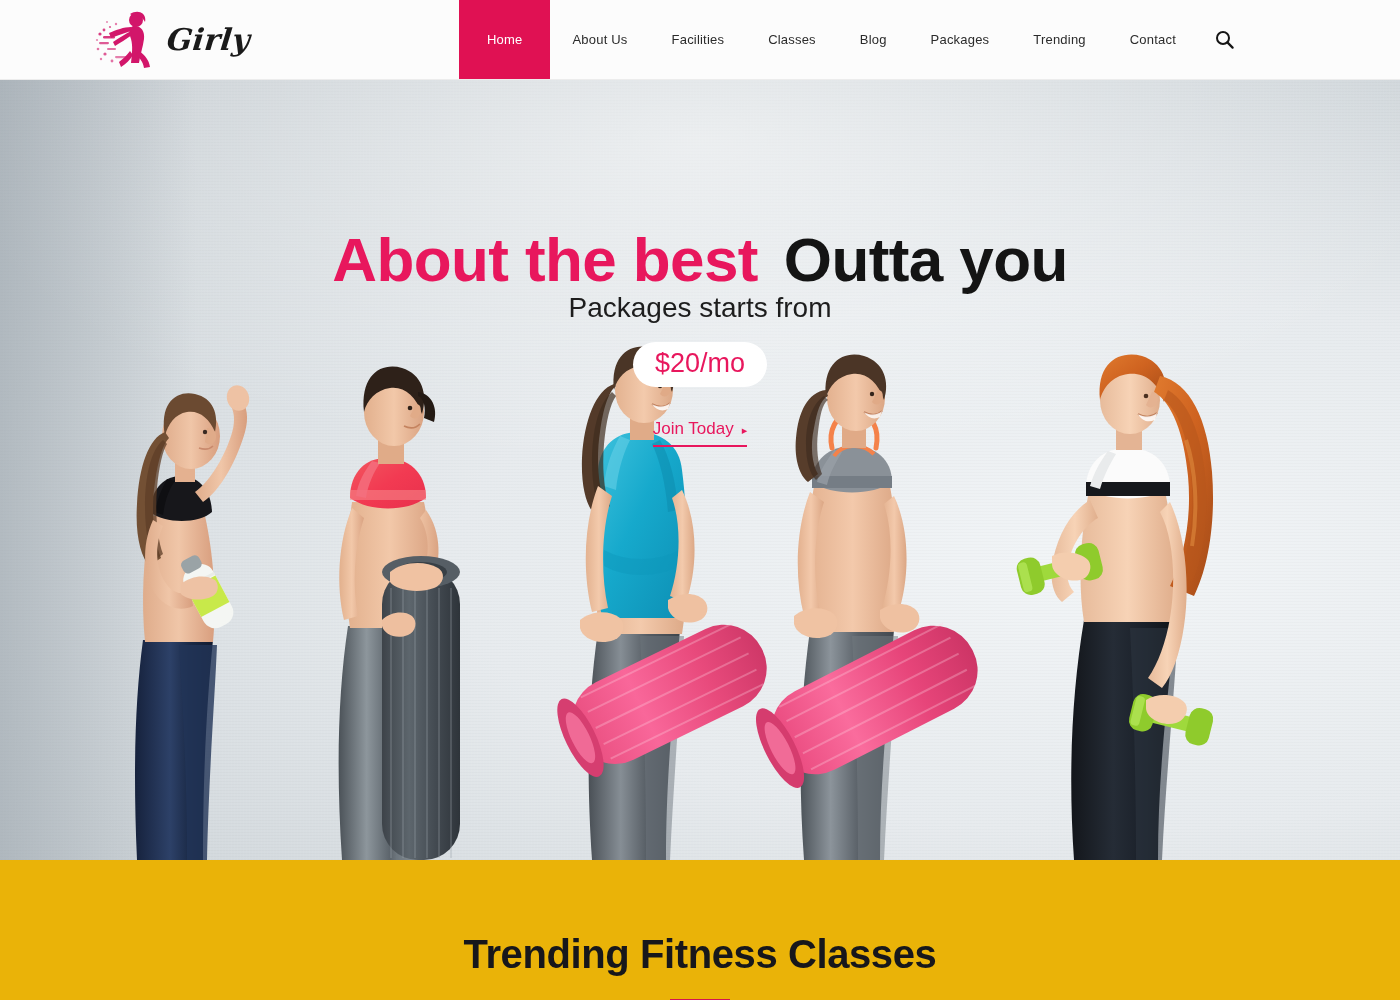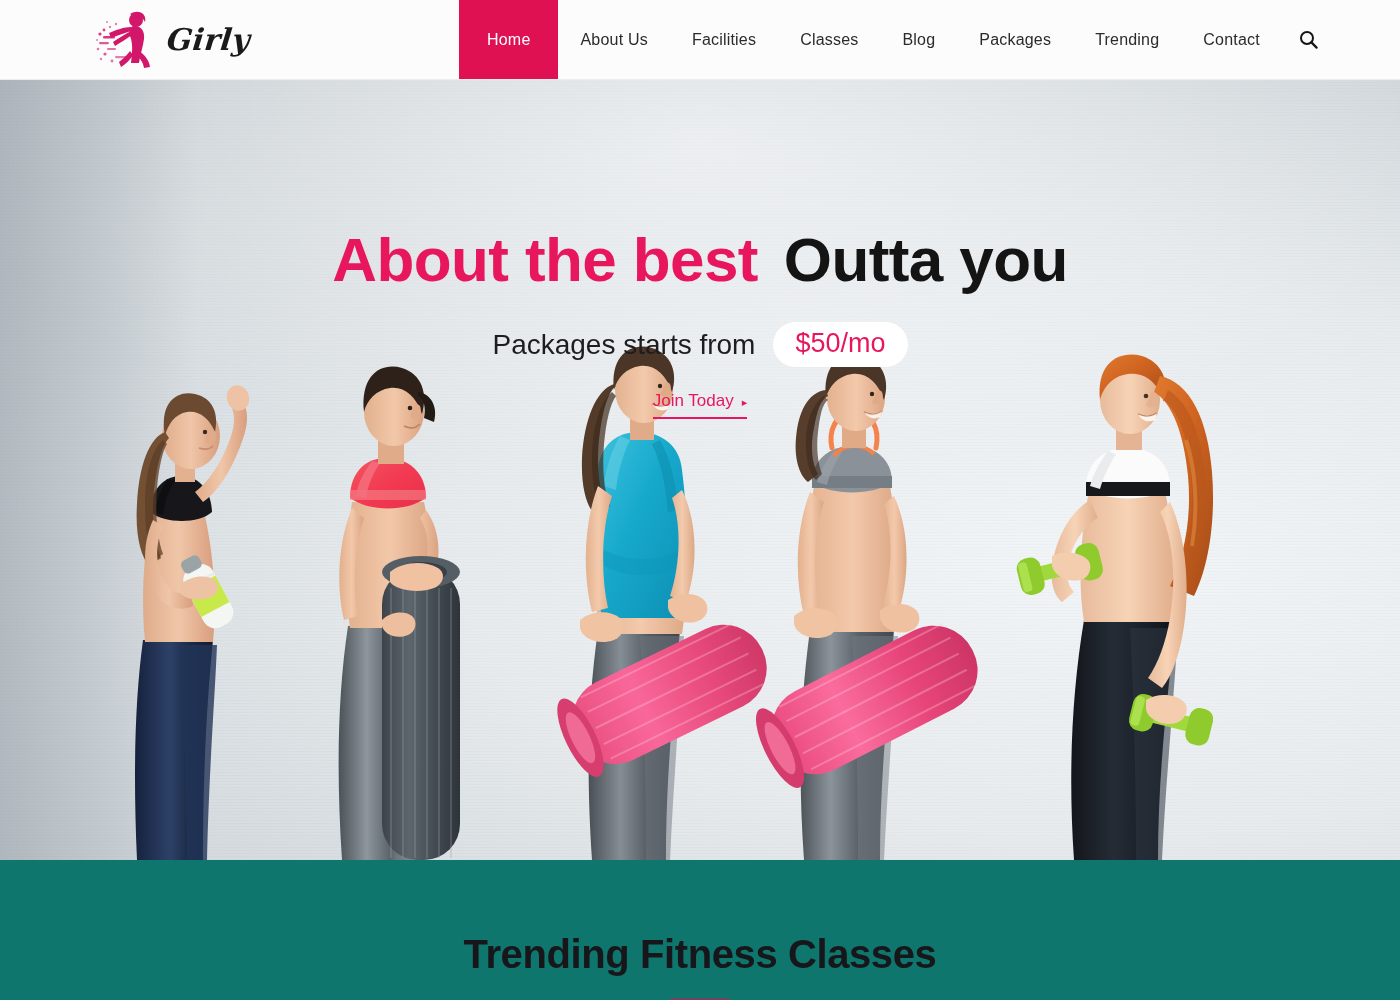--- a/index.html
+++ b/index.html
@@ -33,21 +33,21 @@
     font-weight:700;
     color:#1a1a1a;
     letter-spacing:.3px;
     transform:skewX(-6deg);
   }
 
   .main-nav{ display:flex; align-items:stretch; flex:1; }
   .nav-item{
     display:flex; align-items:center; justify-content:center;
     padding:0 22px;
-    font-size:16px;
+    font-size:13px;
     color:#2b2b2b;
     letter-spacing:.2px;
     cursor:pointer;
     white-space:nowrap;
     background:transparent;
     border:none;
     font-family:"Liberation Sans", sans-serif;
   }
   .nav-item.active{
     background:#e01153;
@@ -95,35 +95,34 @@
     font-size:62px;
     font-weight:800;
     letter-spacing:-.6px;
     line-height:1.04;
     white-space:nowrap;
   }
   .hero-title .accent{ color:#e8175d; }
   .hero-title .dark{ color:#141414; margin-left:26px; }
 
   .hero-sub{
-    margin-top:30px;
     display:flex; align-items:center; justify-content:center; gap:18px;
-    font-size:28px; color:#1d1d1d; font-weight:400;
+    font-size:28px; color:#1d1d1d; font-weight:400;flex-direction:column;
   }
   .price-badge{
     background:#ffffff;
     color:#e8175d;
     font-size:27px;
     padding:8px 22px 10px;
     border-radius:30px;
     line-height:1;
     display:inline-block;
   }
   .hero-cta{
-    margin-top:24px;
+    margin-top:32px;
     display:inline-flex; align-items:center; gap:8px;
     color:#e8175d;
     font-size:17px;
     text-decoration:none;
     padding-bottom:6px;
     border-bottom:2px solid #e8175d;
     cursor:pointer;
   }
   .hero-cta .caret{ font-size:11px; line-height:1; transform:translateY(1px); }
 
@@ -134,21 +133,21 @@
     height:560px;
     z-index:4;
   }
   .figure{ position:absolute; bottom:0; }
 
   svg.person{ display:block; }
 
   .section-white{
     position:relative;
     width:1400px; height:140px;
-    background:#0f766e;
+    background:#eab308;
     text-align:center;
     padding-top:72px;
   }
   .section-title{
     font-size:40px; font-weight:800; color:#17171b; letter-spacing:-.4px;
   }
   .title-rule{
     width:60px; height:3px; background:#d41352;
     margin:22px auto 0;
   }
@@ -218,21 +217,21 @@
   <div class="hero-wall"></div>
   <div class="hero-vignette"></div>
 
   <div class="hero-content">
     <h1 class="hero-title">
       <span class="accent">About the best</span><span class="dark">Outta you</span>
     </h1>
 
     <div class="hero-sub">
       <span>Packages starts from</span>
-      <span class="price-badge">$50/mo</span>
+      <span class="price-badge">$20/mo</span>
     </div>
 
     <div>
       <a class="hero-cta">
         <span>Join Today</span>
         <span class="caret">▸</span>
       </a>
     </div>
   </div>
 

